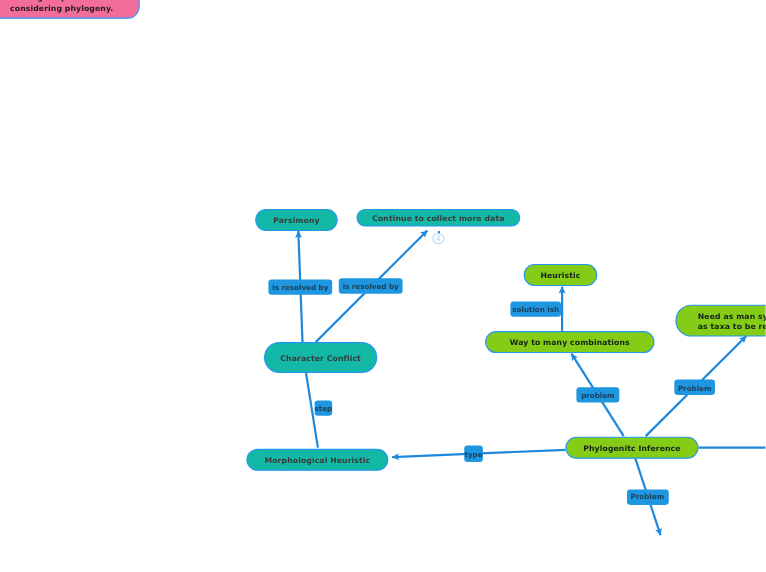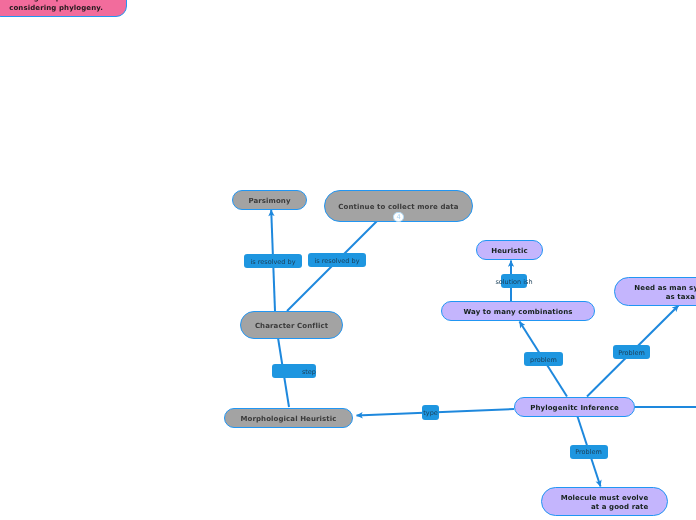--- a/index.html
+++ b/index.html
@@ -5,29 +5,29 @@
   html,body{margin:0;padding:0;}
   body{width:696px;height:520px;background:#ffffff;overflow:hidden;
        font-family:"DejaVu Sans",sans-serif;-webkit-font-smoothing:antialiased;}
   #canvas{position:relative;width:696px;height:520px;overflow:hidden;}
   svg.edges{position:absolute;left:0;top:0;width:696px;height:520px;pointer-events:none;}
 
   .node{position:absolute;box-sizing:border-box;border:1.7px solid #2196f3;
         border-radius:999px;display:flex;align-items:center;justify-content:center;
         text-align:left;font-weight:bold;color:#3a3a3a;line-height:8.6px;
         white-space:pre;letter-spacing:0.1px;}
-  .node.white{background:#a3a3a3;}
+  .node.white{background:#14b8a6;}
   .node > span{position:relative;top:1px;}
   .node.two > span{top:1.2px;}
-  .node.green{background:#c4b5fd;color:#15211b;text-align:right;}
+  .node.green{background:#84cc16;color:#15211b;}
   .node.pink{background:#f26c9c;color:#231a1d;}
 
   .elabel{position:absolute;box-sizing:border-box;background:#1e96e0;
           border-radius:3px;display:flex;align-items:center;justify-content:center;
-          color:#1b405a;font-weight:normal;white-space:pre;}
+          color:#1b405a;font-weight:bold;white-space:pre;}
   .elabel > span{position:relative;top:0.5px;}
 
   .badge{position:absolute;box-sizing:border-box;border:1.2px solid #b2daf6;
          border-radius:50%;background:#ffffff;color:#a5d2f3;line-height:1;
          display:flex;align-items:center;justify-content:center;}
   .badge > span{position:relative;top:0.6px;}
 </style>
 </head>
 <body>
 
@@ -55,21 +55,21 @@
 
   <div class="node pink two" style="left:-10px;top:-11px;width:137px;height:28px;font-size:7px;border-radius:11px;line-height:9.7px;">
     <span>looking for patterns and
 considering phylogeny.</span>
   </div>
 
   <div class="node white" style="left:232px;top:190px;width:75px;height:20px;font-size:7px;">
     <span>Parsimony</span>
   </div>
 
-  <div class="node white" style="left:324px;top:190px;width:149px;height:32px;font-size:7px;justify-content:center;">
+  <div class="node white" style="left:324px;top:190px;width:149px;height:16px;font-size:7px;justify-content:center;">
     <span>Continue to collect more data</span>
   </div>
 
   <div class="node white" style="left:240px;top:311px;width:103px;height:28px;font-size:7px;">
     <span>Character Conflict</span>
   </div>
 
   <div class="node white" style="left:224px;top:408px;width:129px;height:20px;font-size:7px;">
     <span>Morphological Heuristic</span>
   </div>
@@ -84,35 +84,31 @@
 
   <div class="node green two" style="left:614px;top:277px;width:162px;height:29px;font-size:7px;">
     <span>Need as man synapomorphies
 as taxa to be resolved</span>
   </div>
 
   <div class="node green" style="left:514px;top:397px;width:121px;height:20px;font-size:7px;">
     <span>Phylogenitc Inference</span>
   </div>
 
-  <div class="node green two" style="left:541px;top:487px;width:127px;height:29px;font-size:7px;">
-    <span>Molecule must evolve
-at a good rate</span>
-  </div>
 
   <div class="elabel" style="left:244px;top:254px;width:58px;height:14px;font-size:6.5px;">
     <span>is resolved by</span>
   </div>
   <div class="elabel" style="left:308px;top:253px;width:58px;height:14px;font-size:6.5px;">
     <span>is resolved by</span>
   </div>
-  <div class="elabel" style="left:272px;top:364px;width:44px;height:14px;font-size:6.5px;justify-content:flex-end;">
+  <div class="elabel" style="left:286px;top:364px;width:16px;height:14px;font-size:6.5px;">
     <span>step</span>
   </div>
-  <div class="elabel" style="left:501px;top:274px;width:26px;height:14px;font-size:6.5px;">
+  <div class="elabel" style="left:464px;top:274px;width:46px;height:14px;font-size:6.5px;">
     <span>solution ish</span>
   </div>
   <div class="elabel" style="left:524px;top:352px;width:39px;height:14px;font-size:6.5px;">
     <span>problem</span>
   </div>
   <div class="elabel" style="left:613px;top:345px;width:37px;height:14px;font-size:6.5px;">
     <span>Problem</span>
   </div>
   <div class="elabel" style="left:569.5px;top:444.5px;width:38px;height:14px;font-size:6.5px;">
     <span>Problem</span>

